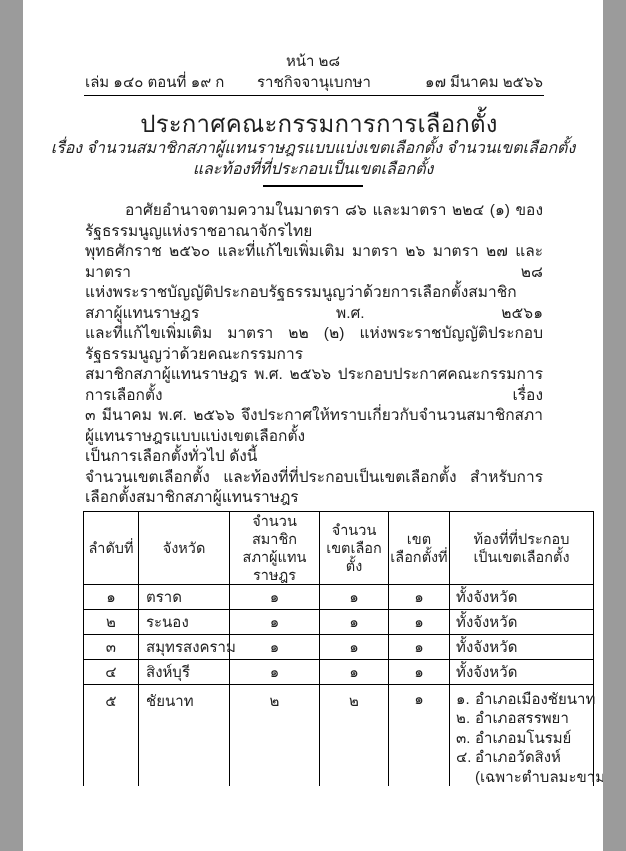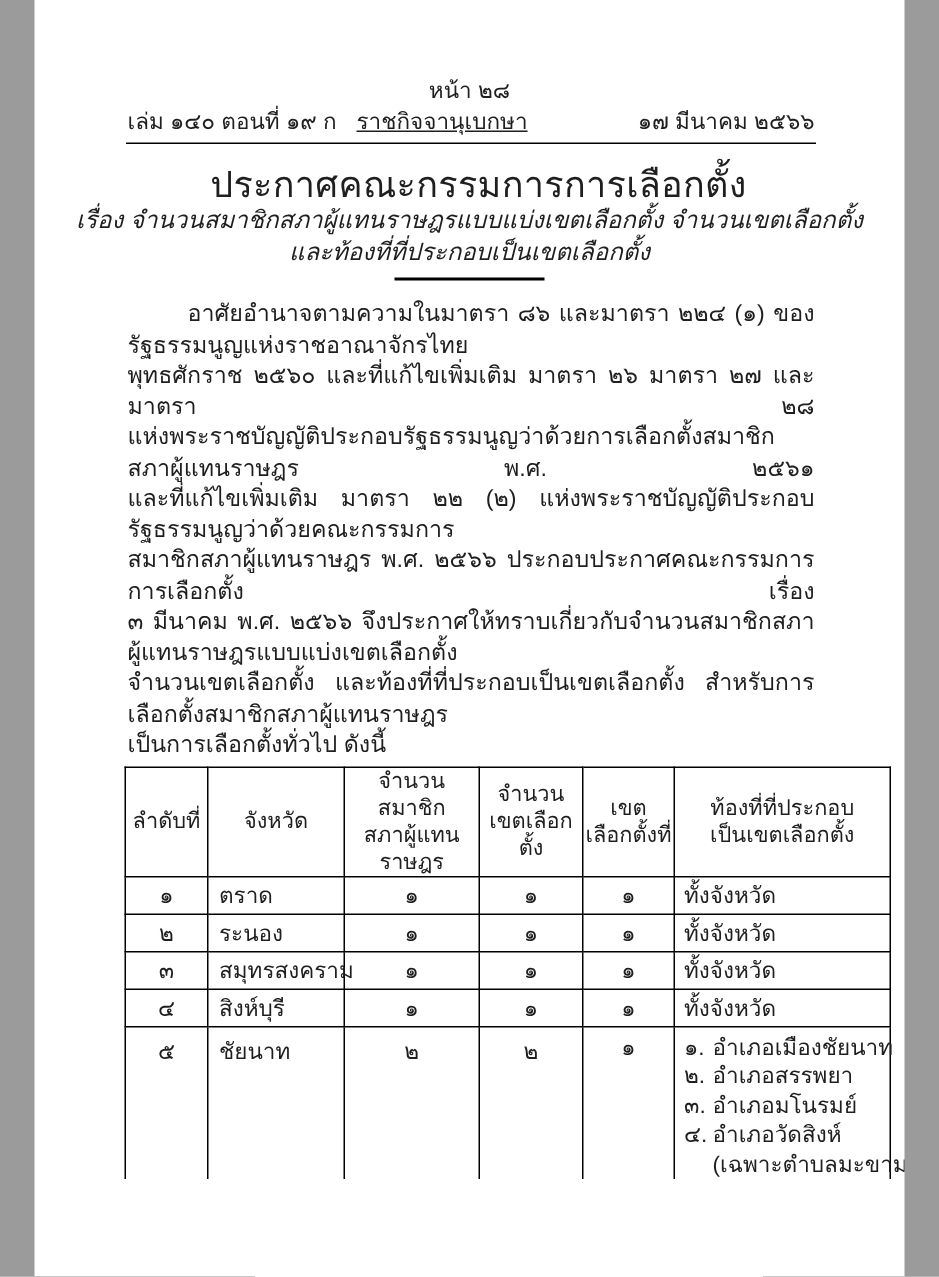--- a/index.html
+++ b/index.html
@@ -14,21 +14,21 @@
     box-sizing:border-box;
     padding-top:52px;
   }
   
   .page-no { text-align:center; font-size:15px; line-height:18px; }
   .hdr-row {
     display:flex; justify-content:space-between; align-items:baseline;
     margin:2px 60px 0 62px; font-size:15px; line-height:19px;
   }
   .hdr-row .left  { flex:1; text-align:left;  }
-  .hdr-row .mid   { flex:1; text-decoration:underline;}
+  .hdr-row .mid   { flex:1; text-align:center;}
   .hdr-row .right { flex:1; text-align:right; }
   .hdr-rule { margin:4px 59px 0 61px; border-top:1.5px solid #000; height:0; }
   
   .title-main { margin-top:14px; text-align:center; font-size:24px; line-height:27px; letter-spacing:.2px;padding-left:12px; }
   .title-sub  { text-align:center; font-size:16px; line-height:21px;font-style:italic; }
   .title-divider { width:100px; border-top:2px solid #000; margin:6px auto 0 auto; height:0; }
   
   .body-par { margin:13px 60px 0 62px; font-size:15.5px; }
   .body-line { line-height:20.5px; text-align:justify; text-align-last:justify; white-space:normal; }
   .body-line.first { text-indent:40px; }
@@ -75,22 +75,22 @@
 
   <div class="title-divider"></div>
 
   <div class="body-par" id="body-par">
       <div class="body-line first">อาศัยอำนาจตามความในมาตรา ๘๖ และมาตรา ๒๒๔ (๑) ของรัฐธรรมนูญแห่งราชอาณาจักรไทย</div>
       <div class="body-line">พุทธศักราช ๒๕๖๐ และที่แก้ไขเพิ่มเติม มาตรา ๒๖ มาตรา ๒๗ และมาตรา ๒๘</div>
       <div class="body-line">แห่งพระราชบัญญัติประกอบรัฐธรรมนูญว่าด้วยการเลือกตั้งสมาชิกสภาผู้แทนราษฎร พ.ศ. ๒๕๖๑</div>
       <div class="body-line">และที่แก้ไขเพิ่มเติม มาตรา ๒๒ (๒) แห่งพระราชบัญญัติประกอบรัฐธรรมนูญว่าด้วยคณะกรรมการ</div>
       <div class="body-line">สมาชิกสภาผู้แทนราษฎร พ.ศ. ๒๕๖๖ ประกอบประกาศคณะกรรมการการเลือกตั้ง เรื่อง</div>
       <div class="body-line">๓ มีนาคม พ.ศ. ๒๕๖๖ จึงประกาศให้ทราบเกี่ยวกับจำนวนสมาชิกสภาผู้แทนราษฎรแบบแบ่งเขตเลือกตั้ง</div>
+      <div class="body-line last">เป็นการเลือกตั้งทั่วไป ดังนี้</div>
       <div class="body-line">จำนวนเขตเลือกตั้ง และท้องที่ที่ประกอบเป็นเขตเลือกตั้ง สำหรับการเลือกตั้งสมาชิกสภาผู้แทนราษฎร</div>
-      <div class="body-line last">เป็นการเลือกตั้งทั่วไป ดังนี้</div>
     </div>
 
   <table class="ctable">
     <colgroup id="cols">
         <col style="width: 55px;">
         <col style="width: 91px;">
         <col style="width: 90px;">
         <col style="width: 69px;">
         <col style="width: 61px;">
         <col style="width: 144px;">

